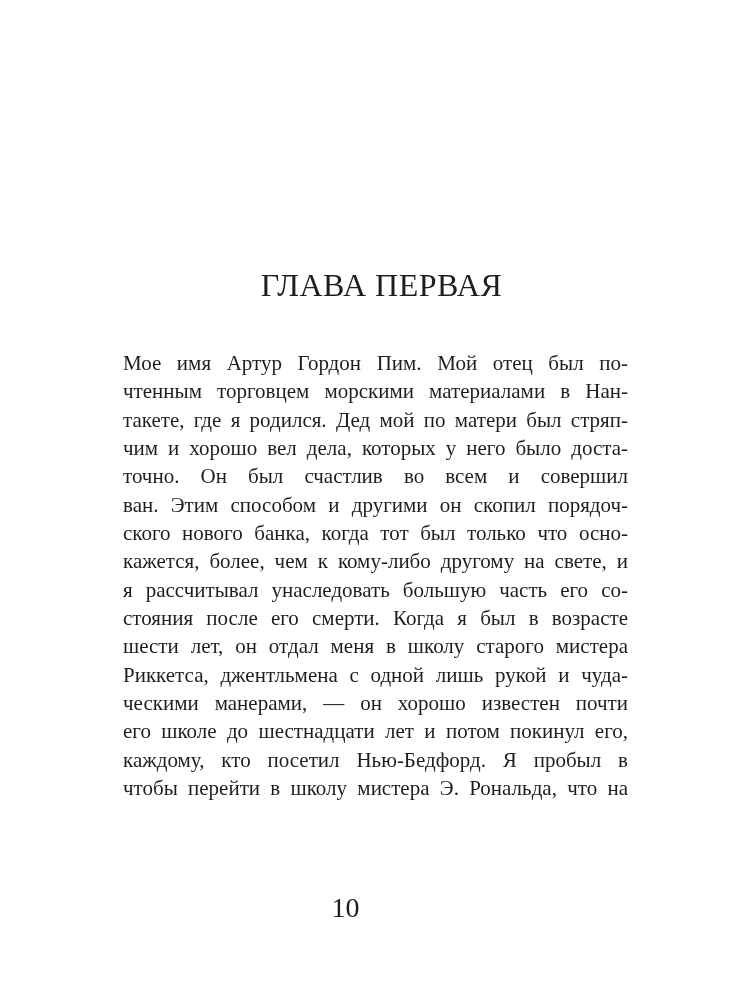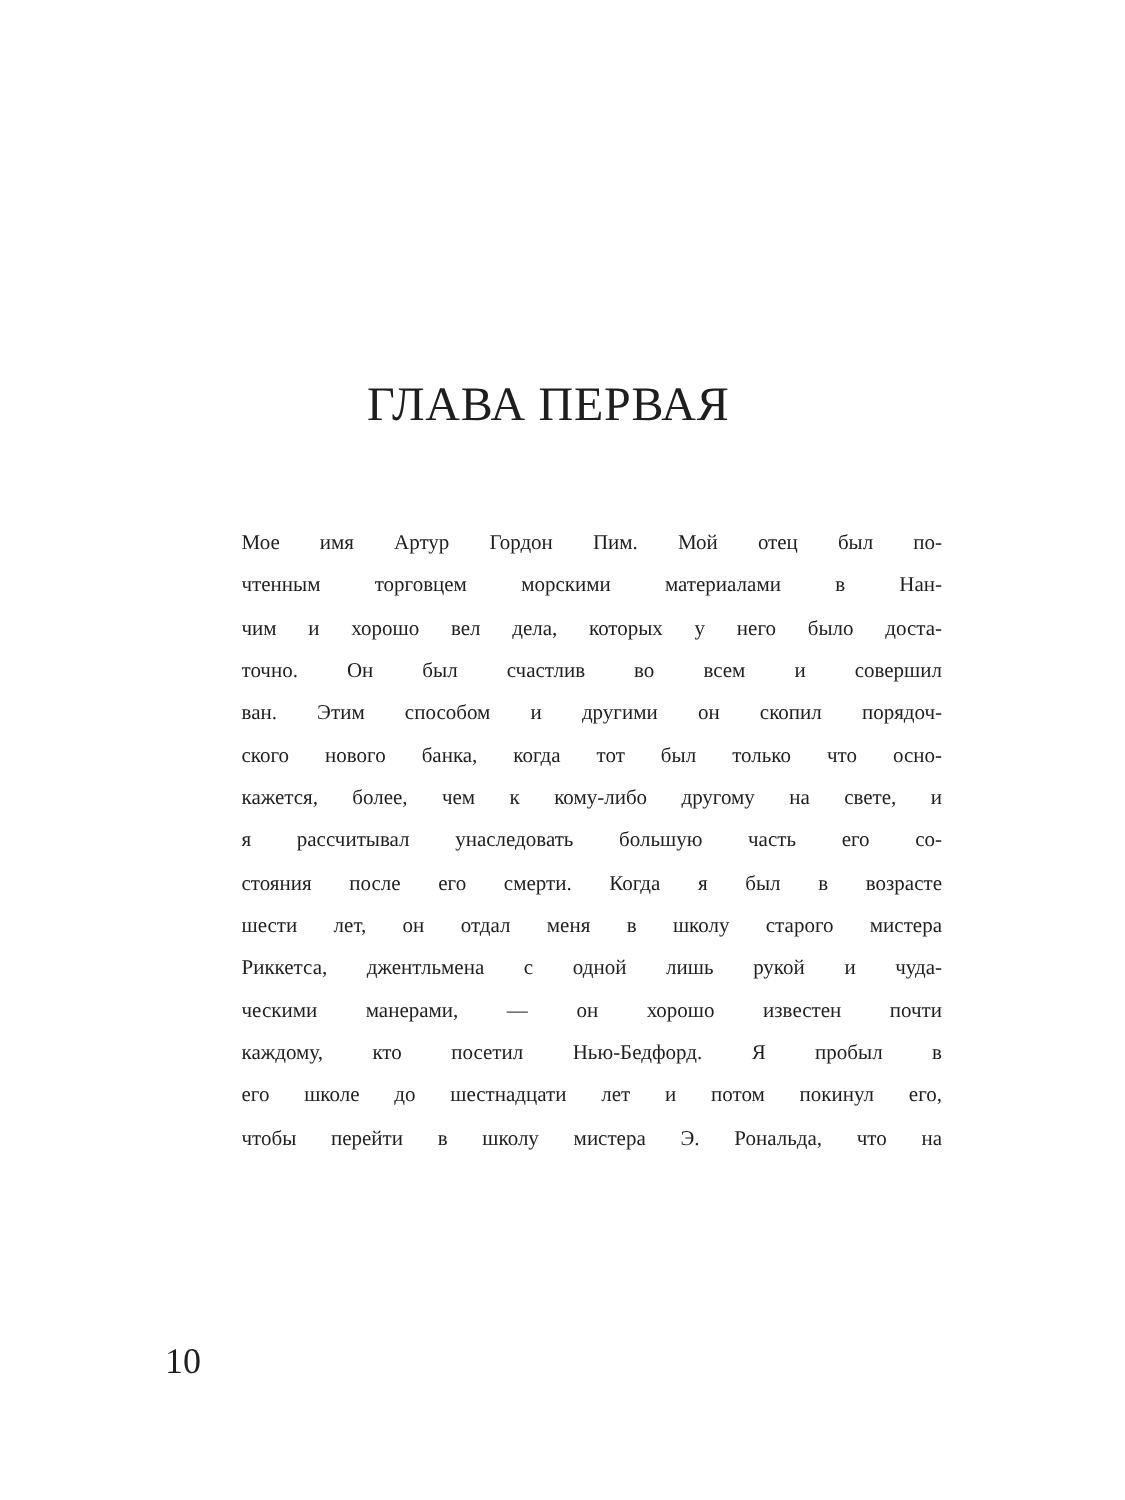--- a/index.html
+++ b/index.html
@@ -14,74 +14,75 @@
     background: #ffffff;
     font-family: "Liberation Serif", "DejaVu Serif", serif;
     color: #1e1e1e;
     overflow: hidden;
   }
   .chapter-title {
     position: absolute;
     top: 249px;
     left: 123px;
     width: 505px;
-    margin: 0;
+    margin: 16px;
     text-align: center;
     font-size: 32px;
     font-weight: 400;
     line-height: 40px;
     letter-spacing: 0.5px;
     transform: translateX(-10px);
     white-space: nowrap;
   }
   .body-text {
     position: absolute;
     top: 349px;
     left: 123px;
     width: 505px;
   }
   .text-line {
-    font-size: 14px;
+    font-size: 21px;
     line-height: 28.35px;
     height: 28.35px;
     overflow: hidden;
     text-align: justify;
     text-align-last: justify;
-    margin-left: 38px;
   }
   .page-number {
     position: absolute;
     top: 895px;
-    left: 123px;
+    left: 106px;
     width: 505px;
-    font-size: 24px;
+    text-align: center;
+    font-size: 28px;
     line-height: 26px;
     transform: translateX(-13px);
   }
 </style>
 </head>
 <body>
 
 <div class="page">
 
   <h1 class="chapter-title">ГЛАВА ПЕРВАЯ</h1>
 
   <div class="body-text">
     <div class="text-line">Мое имя Артур Гордон Пим. Мой отец был по-</div>
     <div class="text-line">чтенным торговцем морскими материалами в Нан-</div>
+    <div class="text-line">такете, где я родился. Дед мой по матери был стряп-</div>
     <div class="text-line">чим и хорошо вел дела, которых у него было доста-</div>
     <div class="text-line">точно. Он был счастлив во всем и совершил</div>
     <div class="text-line">ван. Этим способом и другими он скопил порядоч-</div>
     <div class="text-line">ского нового банка, когда тот был только что осно-</div>
     <div class="text-line">кажется, более, чем к кому-либо другому на свете, и</div>
     <div class="text-line">я рассчитывал унаследовать большую часть его со-</div>
     <div class="text-line">стояния после его смерти. Когда я был в возрасте</div>
     <div class="text-line">шести лет, он отдал меня в школу старого мистера</div>
     <div class="text-line">Риккетса, джентльмена с одной лишь рукой и чуда-</div>
     <div class="text-line">ческими манерами, — он хорошо известен почти</div>
+    <div class="text-line">его школе до шестнадцати лет и потом покинул его,</div>
     <div class="text-line">каждому, кто посетил Нью-Бедфорд. Я пробыл в</div>
-    <div class="text-line">его школе до шестнадцати лет и потом покинул его,</div>
     <div class="text-line">чтобы перейти в школу мистера Э. Рональда, что на</div>
   </div>
 
   <div class="page-number">10</div>
 
 </div>
 
 </body></html>

